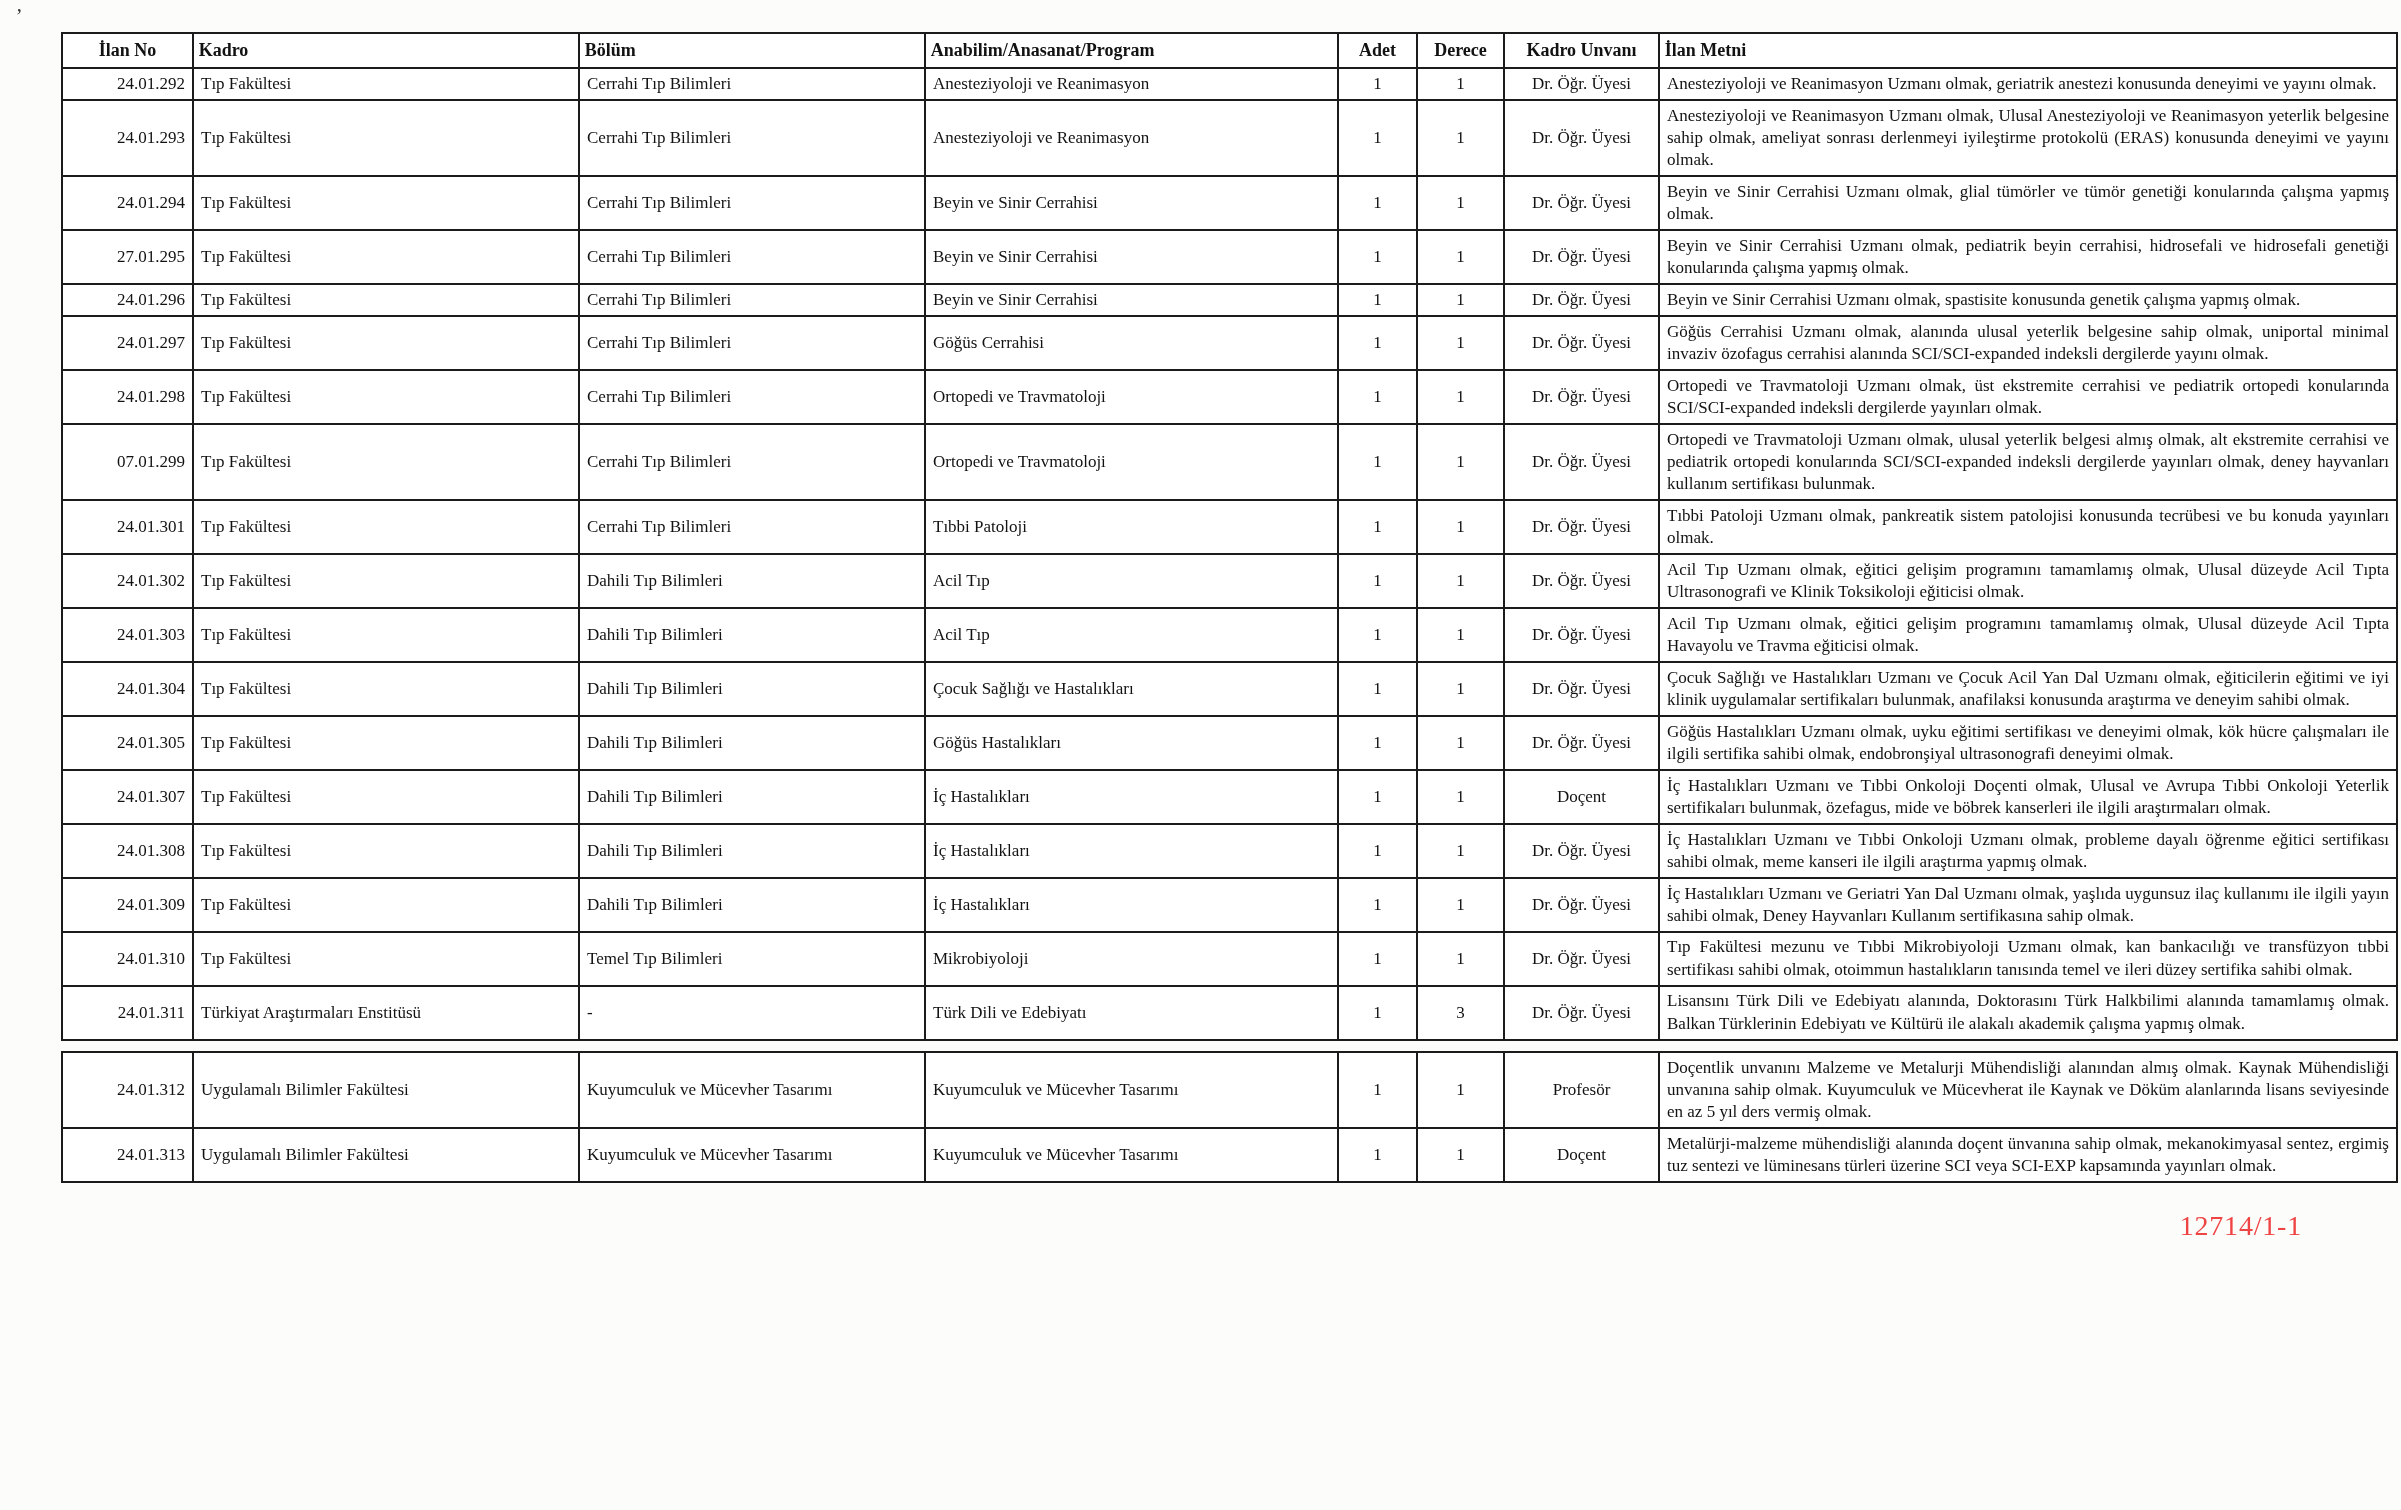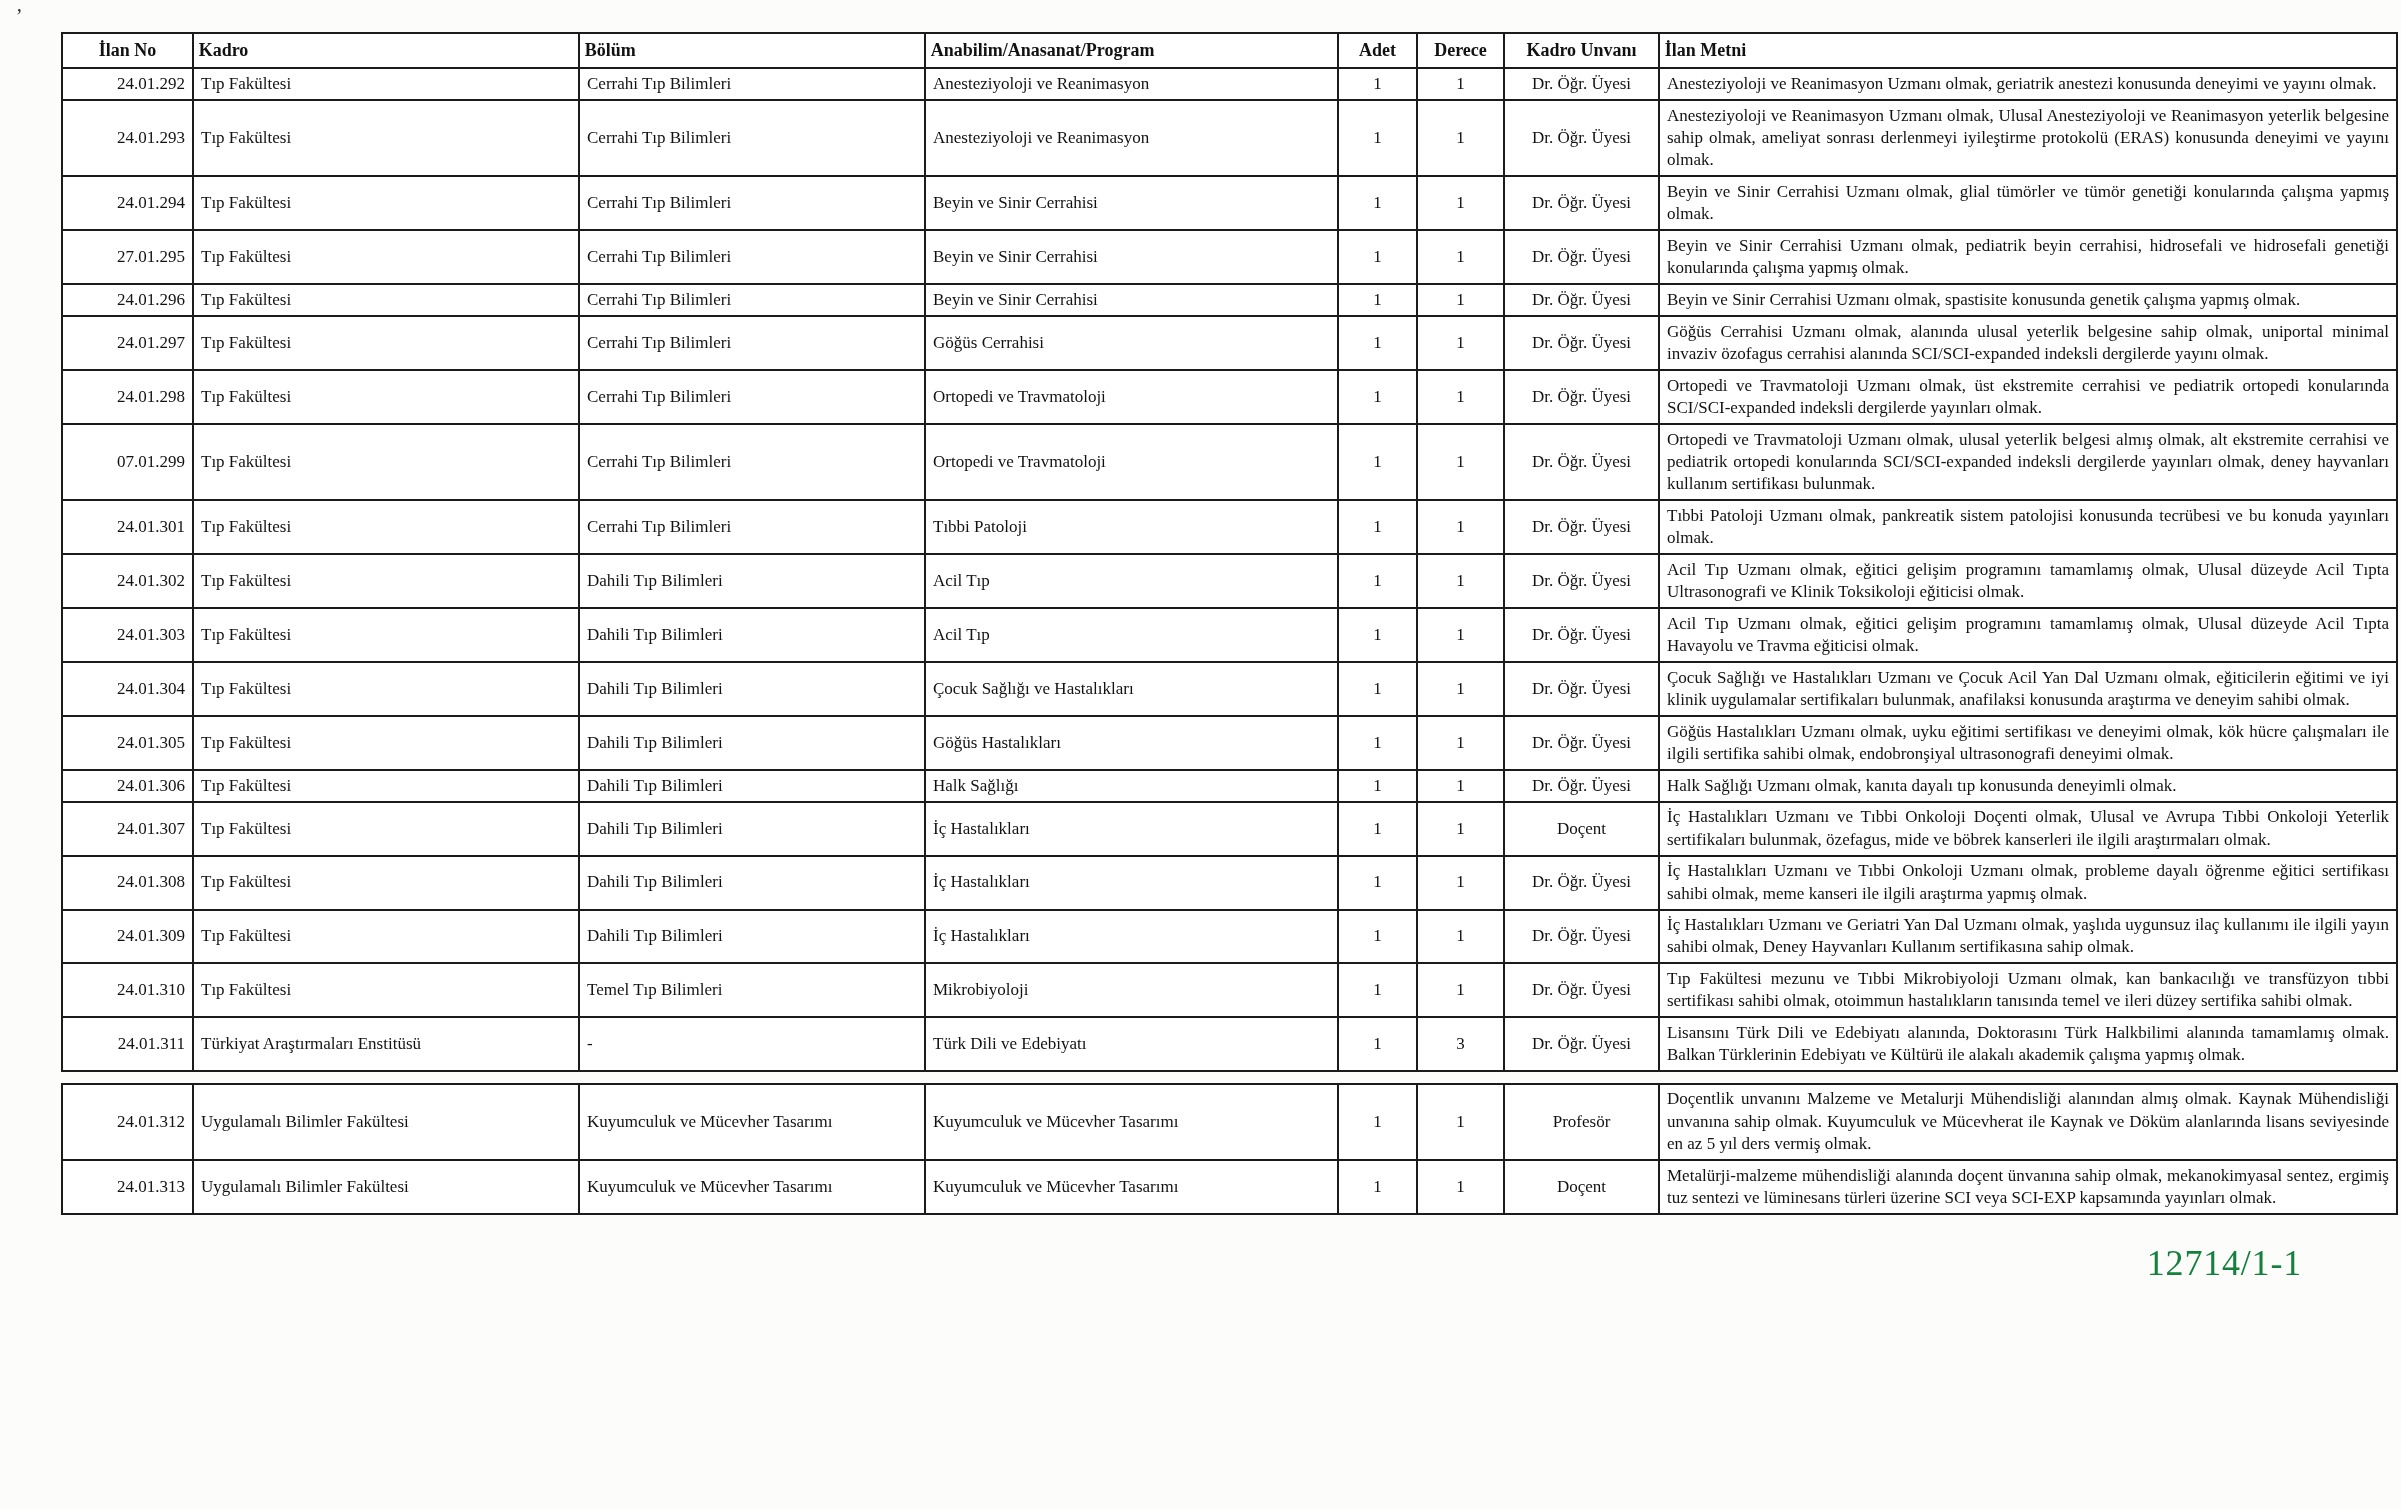--- a/index.html
+++ b/index.html
@@ -53,23 +53,23 @@
   td.a0 { text-align: right; }
   td.a1, td.a2, td.a3 { text-align: left; }
   td.a4, td.a5, td.a6 { text-align: center; }
   td.a7 { text-align: justify; margin-top: 35px; }
   .footer-ref {
     width: 2335px;
     margin-left: 61px;
     margin-top: 27px;
     text-align: right;
     padding-right: 94px;
-    font-size: 36px;
+    font-size: 28px;
     letter-spacing: 0.8px;
-    color: #15803d;
+    color: #ef4444;
   }
 </style>
 </head>
 <body>
 
 <span class="corner-mark">’</span>
 
 <div class="sheet">
 
   <table class="jobs">
@@ -220,30 +220,20 @@
           <td class="a0">24.01.305</td>
           <td class="a1">Tıp Fakültesi</td>
           <td class="a2">Dahili Tıp Bilimleri</td>
           <td class="a3">Göğüs Hastalıkları</td>
           <td class="a4">1</td>
           <td class="a5">1</td>
           <td class="a6">Dr. Öğr. Üyesi</td>
           <td class="a7">Göğüs Hastalıkları Uzmanı olmak, uyku eğitimi sertifikası ve deneyimi olmak, kök hücre çalışmaları ile ilgili sertifika sahibi olmak, endobronşiyal ultrasonografi deneyimi olmak.</td>
         </tr>
         <tr>
-          <td class="a0">24.01.306</td>
-          <td class="a1">Tıp Fakültesi</td>
-          <td class="a2">Dahili Tıp Bilimleri</td>
-          <td class="a3">Halk Sağlığı</td>
-          <td class="a4">1</td>
-          <td class="a5">1</td>
-          <td class="a6">Dr. Öğr. Üyesi</td>
-          <td class="a7">Halk Sağlığı Uzmanı olmak, kanıta dayalı tıp konusunda deneyimli olmak.</td>
-        </tr>
-        <tr>
           <td class="a0">24.01.307</td>
           <td class="a1">Tıp Fakültesi</td>
           <td class="a2">Dahili Tıp Bilimleri</td>
           <td class="a3">İç Hastalıkları</td>
           <td class="a4">1</td>
           <td class="a5">1</td>
           <td class="a6">Doçent</td>
           <td class="a7">İç Hastalıkları Uzmanı ve Tıbbi Onkoloji Doçenti olmak, Ulusal ve Avrupa Tıbbi Onkoloji Yeterlik sertifikaları bulunmak, özefagus, mide ve böbrek kanserleri ile ilgili araştırmaları olmak.</td>
         </tr>
         <tr>

